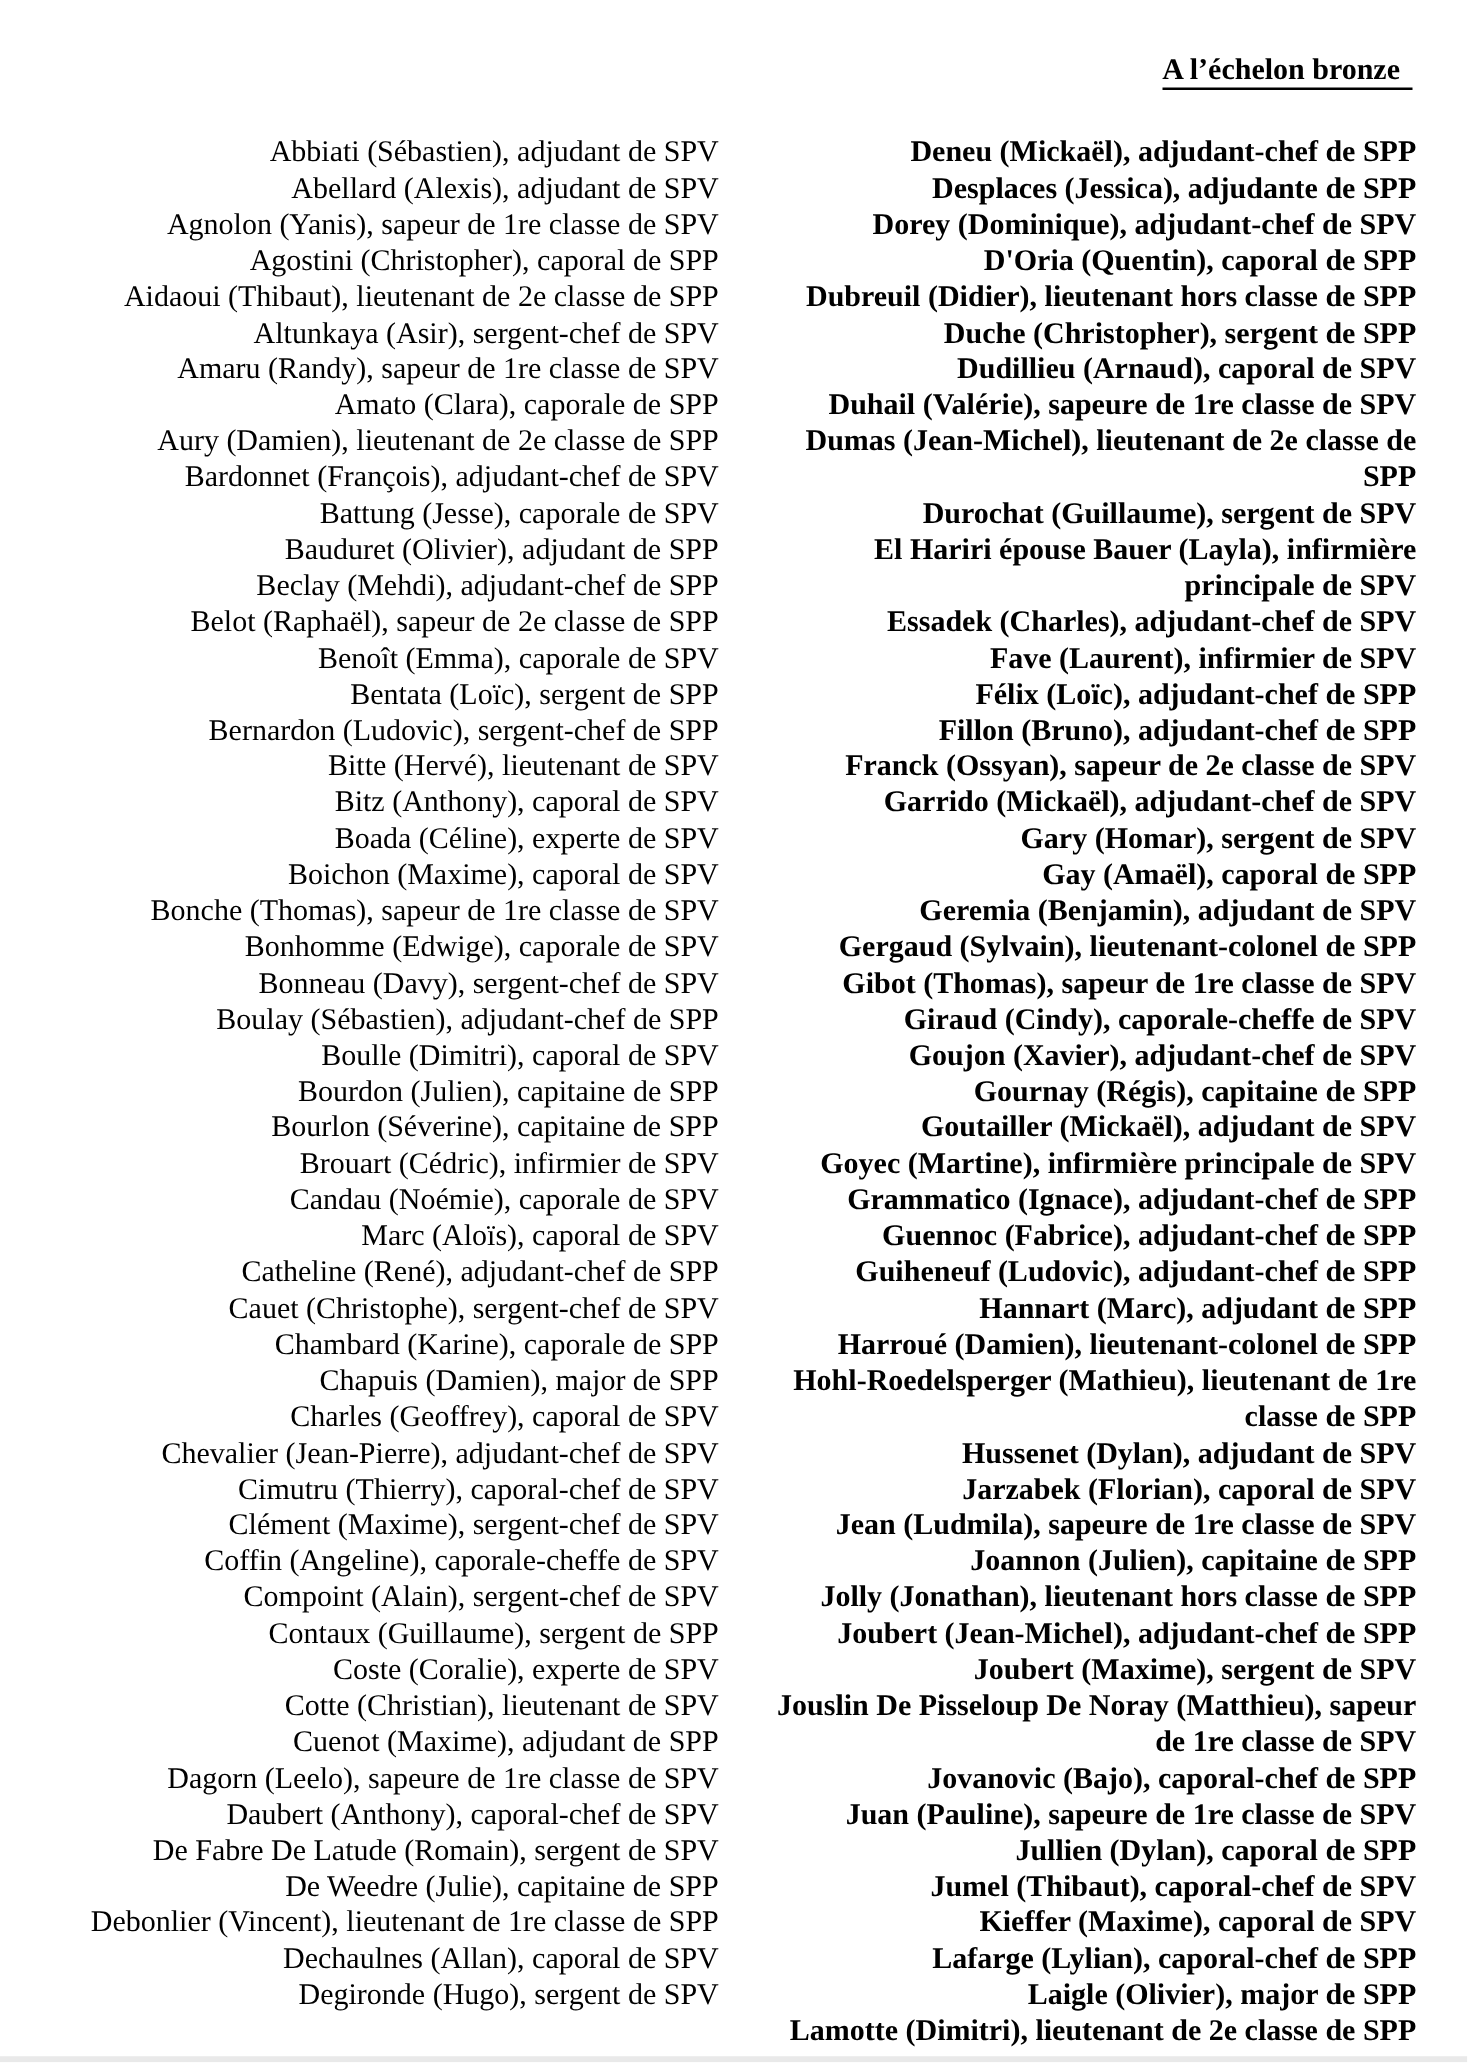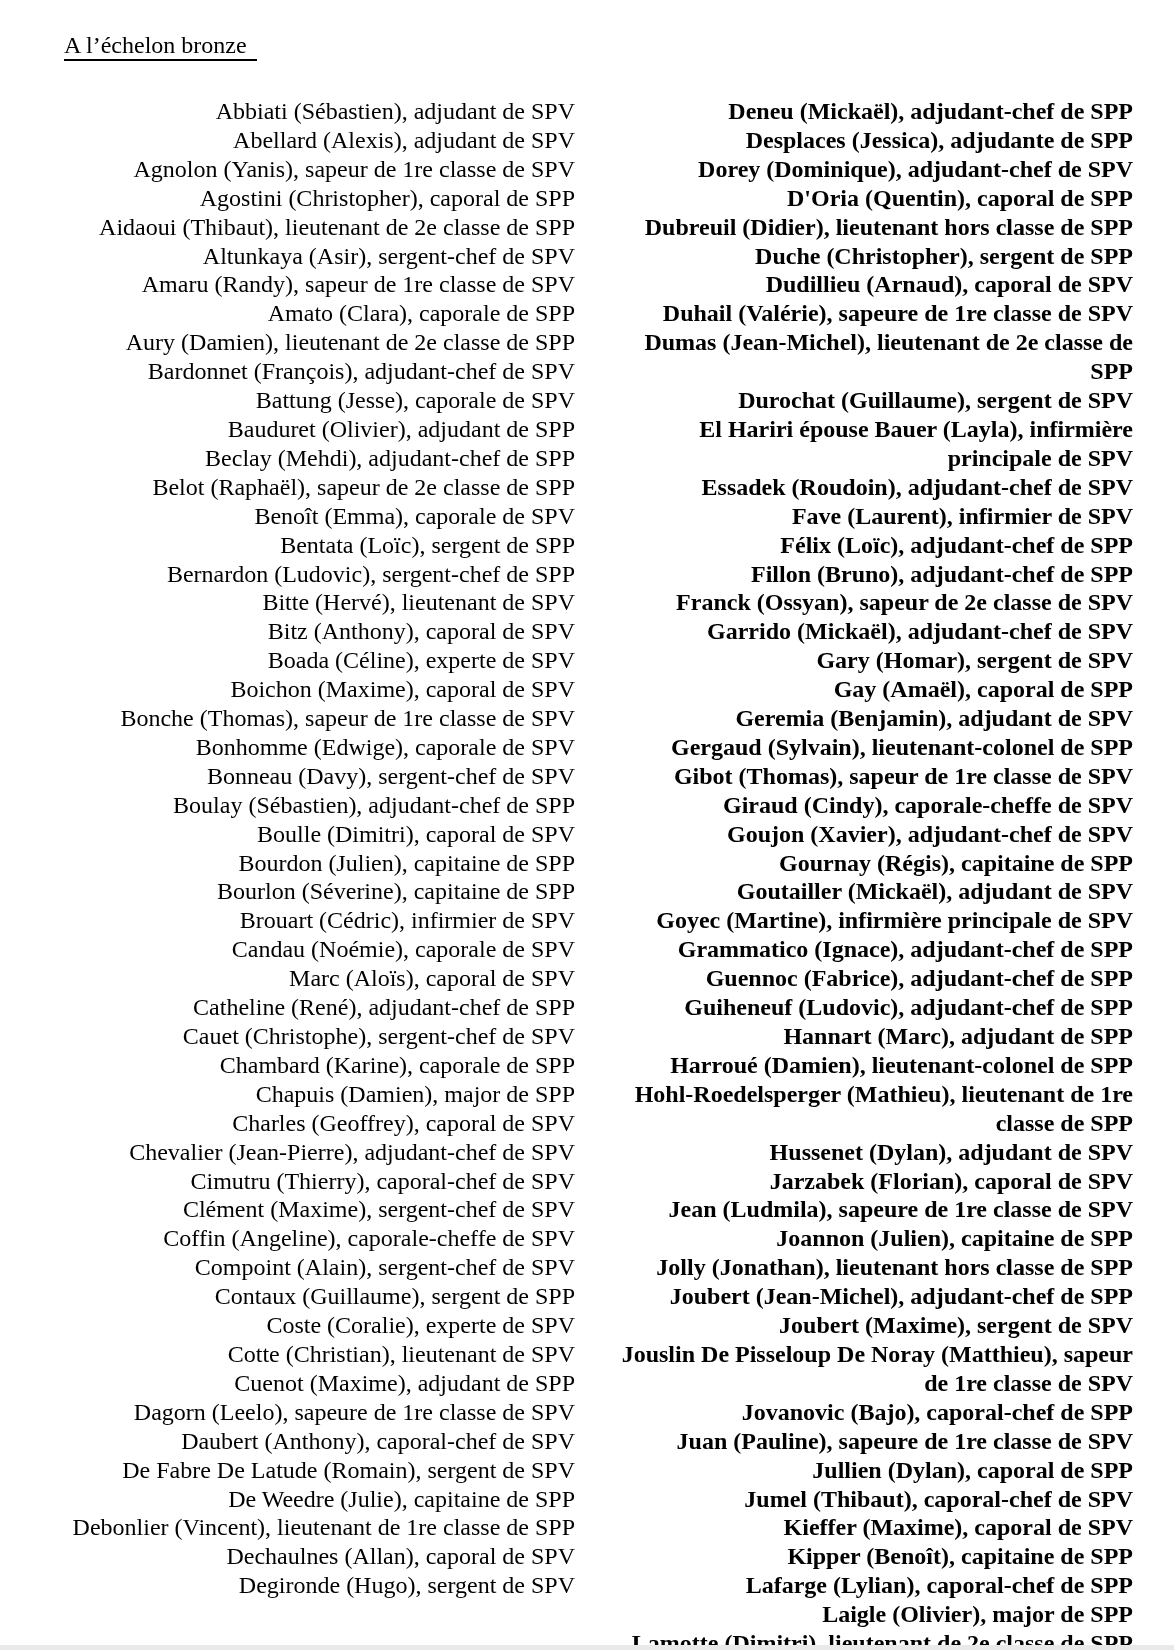--- a/index.html
+++ b/index.html
@@ -16,24 +16,25 @@
   .page {
     position: relative;
     box-sizing: border-box;
     width: 1174px;
     height: 1650px;
     padding: 26px 28px 0 59px;
     overflow: hidden;
     background: #ffffff;
   }
   .heading {
-    margin: 5px;
+    margin: 16px;
     font-size: 24px;
     line-height: 28px;
-    font-weight: 400;
+    font-weight: 700;
+    text-align: right;
   }
   .heading .underline {
     border-bottom: 2px solid #000000;
     padding-right: 10px;
     padding-bottom: 1px;
   }
   .columns {
     display: flex;
     align-items: flex-start;
     margin-top: 38px;
@@ -121,21 +122,21 @@
         <p class="entry">Desplaces (Jessica), adjudante de SPP</p>
         <p class="entry">Dorey (Dominique), adjudant-chef de SPV</p>
         <p class="entry">D'Oria (Quentin), caporal de SPP</p>
         <p class="entry">Dubreuil (Didier), lieutenant hors classe de SPP</p>
         <p class="entry">Duche (Christopher), sergent de SPP</p>
         <p class="entry">Dudillieu (Arnaud), caporal de SPV</p>
         <p class="entry">Duhail (Valérie), sapeure de 1re classe de SPV</p>
         <p class="entry">Dumas (Jean-Michel), lieutenant de 2e classe de SPP</p>
         <p class="entry">Durochat (Guillaume), sergent de SPV</p>
         <p class="entry">El Hariri épouse Bauer (Layla), infirmière principale de SPV</p>
-        <p class="entry">Essadek (Roudoin), adjudant-chef de SPV</p>
+        <p class="entry">Essadek (Charles), adjudant-chef de SPV</p>
         <p class="entry">Fave (Laurent), infirmier de SPV</p>
         <p class="entry">Félix (Loïc), adjudant-chef de SPP</p>
         <p class="entry">Fillon (Bruno), adjudant-chef de SPP</p>
         <p class="entry">Franck (Ossyan), sapeur de 2e classe de SPV</p>
         <p class="entry">Garrido (Mickaël), adjudant-chef de SPV</p>
         <p class="entry">Gary (Homar), sergent de SPV</p>
         <p class="entry">Gay (Amaël), caporal de SPP</p>
         <p class="entry">Geremia (Benjamin), adjudant de SPV</p>
         <p class="entry">Gergaud (Sylvain), lieutenant-colonel de SPP</p>
         <p class="entry">Gibot (Thomas), sapeur de 1re classe de SPV</p>
@@ -156,21 +157,20 @@
         <p class="entry">Joannon (Julien), capitaine de SPP</p>
         <p class="entry">Jolly (Jonathan), lieutenant hors classe de SPP</p>
         <p class="entry">Joubert (Jean-Michel), adjudant-chef de SPP</p>
         <p class="entry">Joubert (Maxime), sergent de SPV</p>
         <p class="entry">Jouslin De Pisseloup De Noray (Matthieu), sapeur de 1re classe de SPV</p>
         <p class="entry">Jovanovic (Bajo), caporal-chef de SPP</p>
         <p class="entry">Juan (Pauline), sapeure de 1re classe de SPV</p>
         <p class="entry">Jullien (Dylan), caporal de SPP</p>
         <p class="entry">Jumel (Thibaut), caporal-chef de SPV</p>
         <p class="entry">Kieffer (Maxime), caporal de SPV</p>
-        <p class="entry">Kipper (Benoît), capitaine de SPP</p>
         <p class="entry">Lafarge (Lylian), caporal-chef de SPP</p>
         <p class="entry">Laigle (Olivier), major de SPP</p>
         <p class="entry">Lamotte (Dimitri), lieutenant de 2e classe de SPP</p>
       </div>
   </div>
 
   <div class="page-bottom-edge"></div>
 </div>
 
 </body></html>

